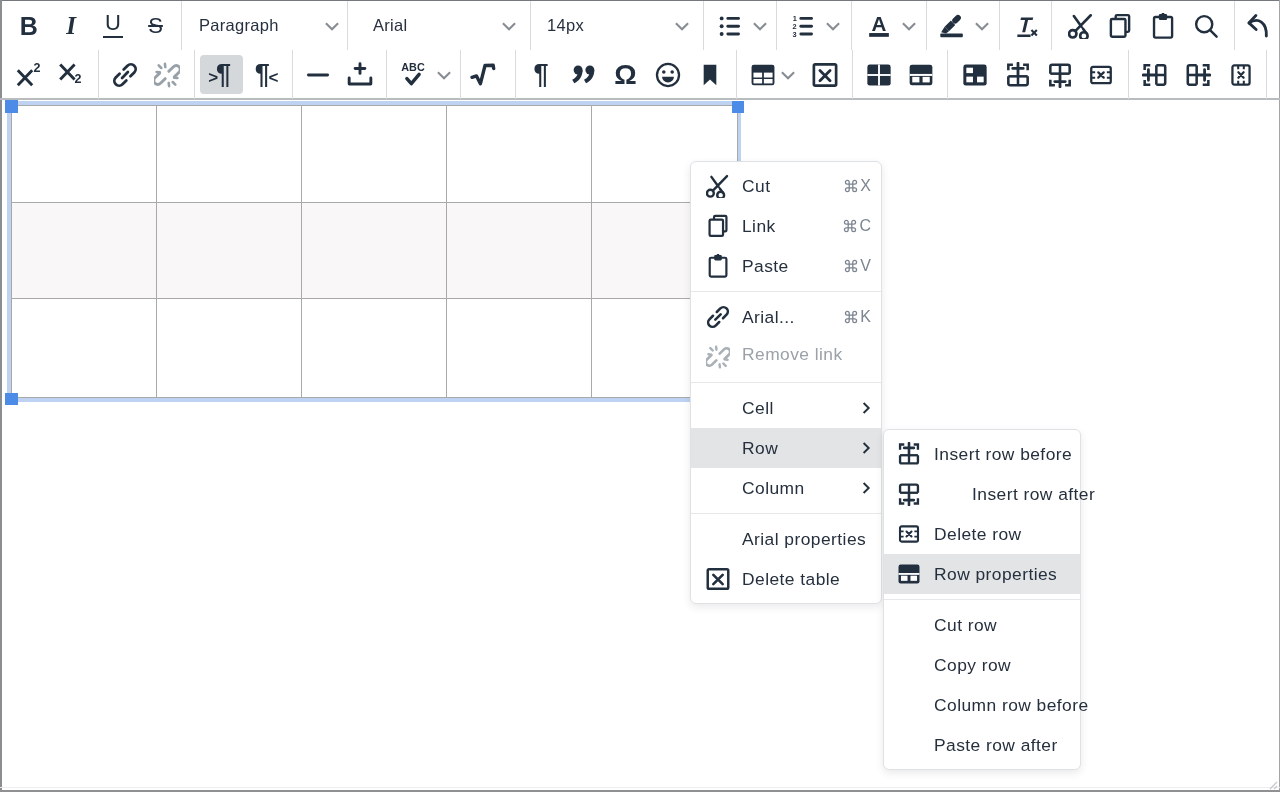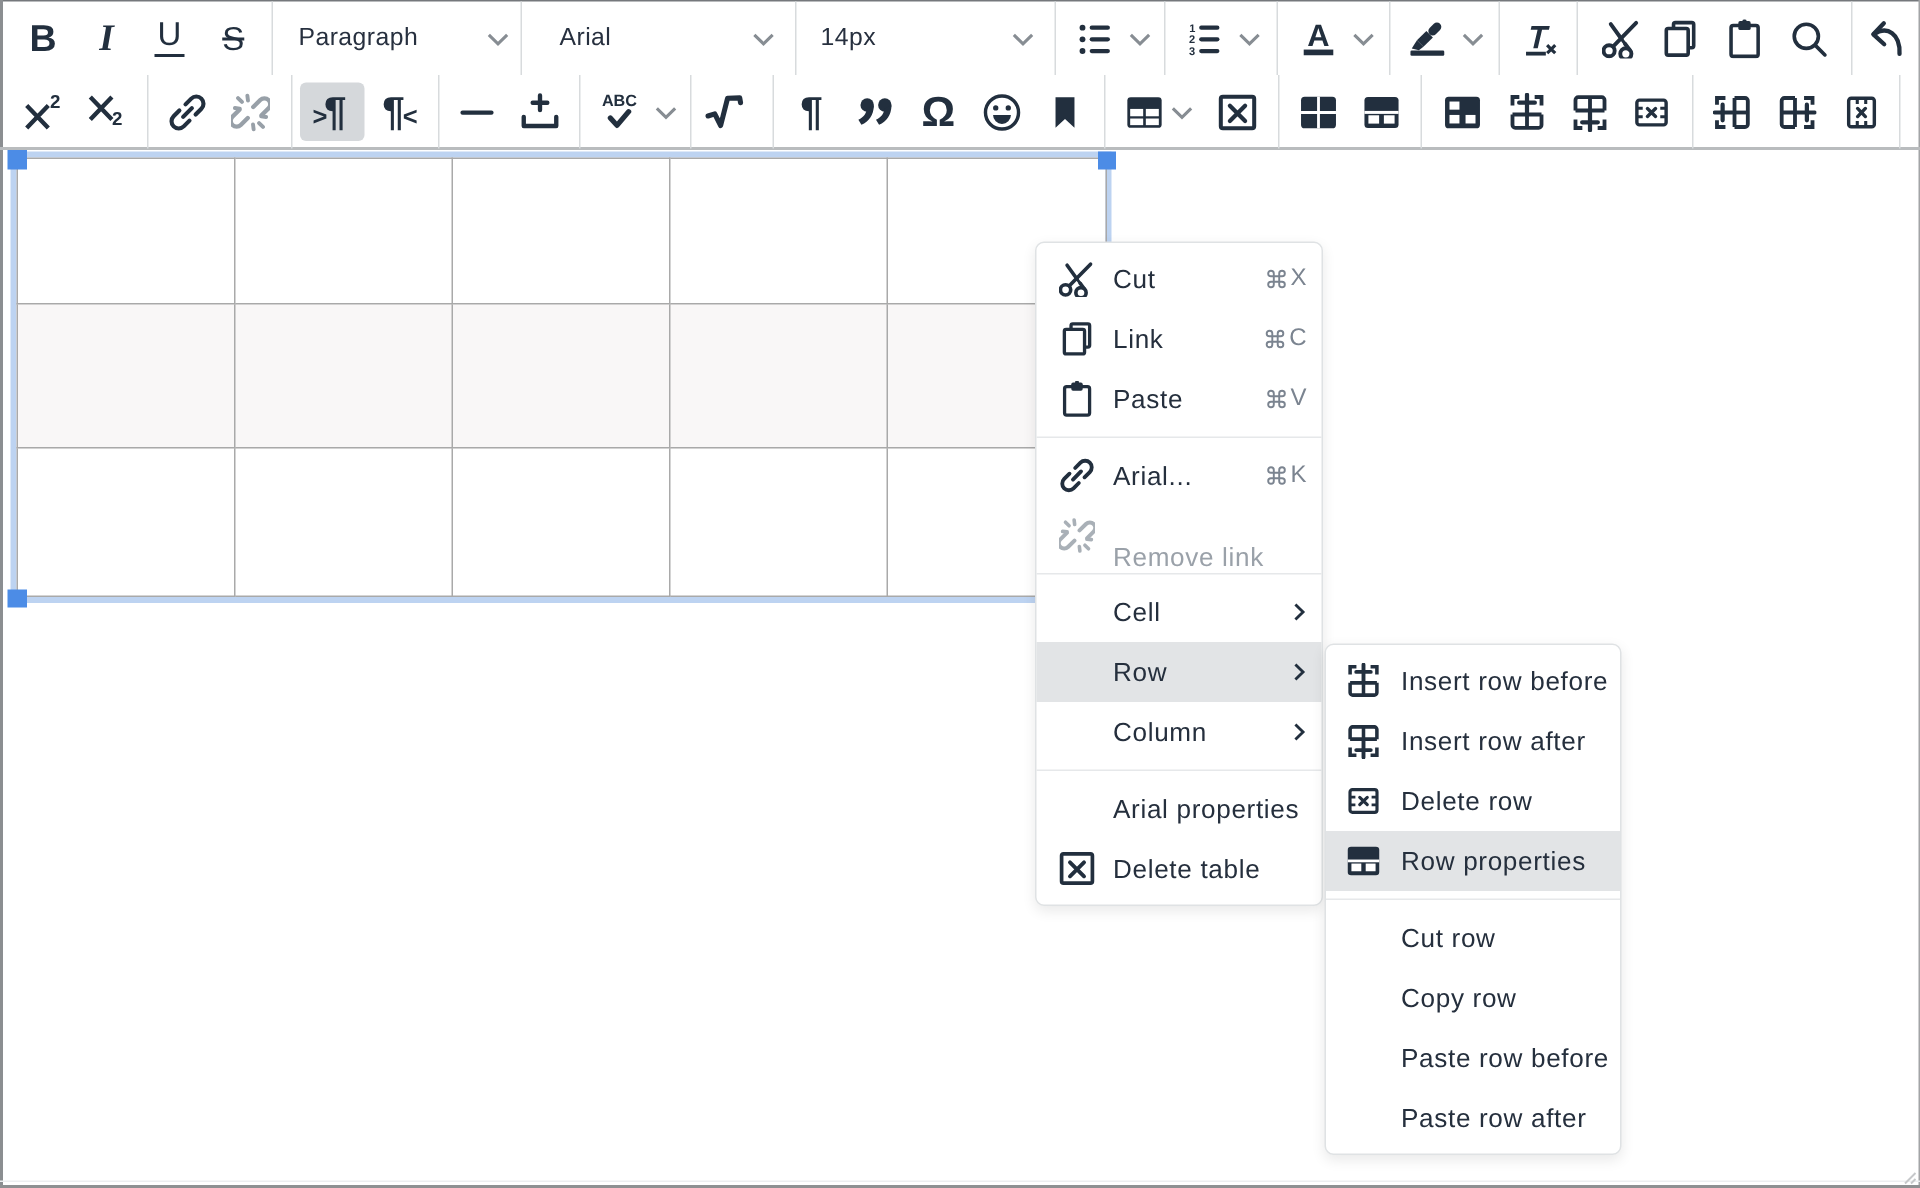--- a/index.html
+++ b/index.html
@@ -490,21 +490,21 @@
     <g transform="translate(12 12) scale(1.2) translate(-12 -12)">
       <g fill="none" stroke="#a9b0b7" stroke-width="2.2" stroke-linecap="round">
         <path d="M13.4 9.2 l3.6-3.6 a3 3 0 0 1 4.25 4.25 l-3.6 3.6"></path>
         <path d="M10.6 14.8 l-3.6 3.6 a3 3 0 0 1 -4.25 -4.25 l3.6-3.6"></path>
       </g>
       <g fill="none" stroke="#a9b0b7" stroke-width="2" stroke-linecap="round">
         <path d="M5.6 4.6 7.6 6.6 M10.4 3.4 10.7 5.9 M4 9.7 6.5 10 M18.4 19.4 16.4 17.4 M13.6 20.6 13.3 18.1 M20 14.3 17.5 14"></path>
       </g>
     </g>
   </svg>
-<div class="mgray" style="left:742px;top:362px;line-height:19px;z-index:13">Remove link</div>
+<div class="mgray" style="left:742px;top:345px;line-height:19px;z-index:13">Remove link</div>
 <div class="abs" style="left:691px;top:382px;width:190px;height:1px;background:#e6e8ea;z-index:12"></div>
 <div class="mtext" style="left:742px;top:398.5px;line-height:19px;z-index:13">Cell</div>
 <svg class="abs" style="z-index:13;left:858px;top:400px" width="16" height="16" viewBox="0 0 16 16">
     <path d="M5.6 3 10.7 8 5.6 13" fill="none" stroke="#222f3e" stroke-width="1.9"></path>
   </svg>
 <div class="abs" style="left:691px;top:428px;width:190px;height:40px;background:#e2e4e6;z-index:12"></div>
 <div class="mtext" style="left:742px;top:438.5px;line-height:19px;z-index:13">Row</div>
 <svg class="abs" style="z-index:13;left:858px;top:440px" width="16" height="16" viewBox="0 0 16 16">
     <path d="M5.6 3 10.7 8 5.6 13" fill="none" stroke="#222f3e" stroke-width="1.9"></path>
   </svg>
@@ -546,21 +546,21 @@
         <path d="M15.8 19.7 H19.2 V15.5"></path>
         <path d="M4.8 11 H19.2"></path>
         <path d="M4.8 11 V5.8 a1.4 1.4 0 0 1 1.4 -1.4 H17.8 a1.4 1.4 0 0 1 1.4 1.4 V11"></path>
         <path d="M12 11 V4.4"></path>
       </g>
       <g stroke="#222f3e" stroke-width="2.1" stroke-linecap="round">
         <path d="M12 20.8 V12 M8.1 16.9 H15.9"></path>
       </g>
     </g>
   </svg>
-<div class="mtext" style="left:934px;top:484.5px;line-height:19px;z-index:22">Insert row after</div>
+<div class="mtext" style="left:972px;top:484.5px;line-height:19px;z-index:22">Insert row after</div>
 <svg class="abs" style="left:897px;top:522px;z-index:22" width="24" height="24" viewBox="0 0 24 24">
     <rect x="3" y="4.4" width="18" height="15.2" rx="1.6" fill="none" stroke="#222f3e" stroke-width="2.1"></rect>
     <g stroke="#222f3e" stroke-width="1.9">
       <path d="M2.6 9.4 H6.6 M17.4 9.4 H21.4 M2.6 14.6 H6.6 M17.4 14.6 H21.4"></path>
     </g>
     <g stroke="#222f3e" stroke-width="2.1" stroke-linecap="round">
       <path d="M9.5 9.6 14.5 14.4 M14.5 9.6 9.5 14.4"></path>
     </g>
   </svg>
 <div class="mtext" style="left:934px;top:524.5px;line-height:19px;z-index:22">Delete row</div>
@@ -572,13 +572,13 @@
         <rect x="5.4" y="13.4" width="5.4" height="4.2"></rect>
         <rect x="13.2" y="13.4" width="5.4" height="4.2"></rect>
         <rect x="3.4" y="11.2" width="17.2" height="1.5"></rect>
       </g>
     </g>
   </svg>
 <div class="mtext" style="left:934px;top:564.5px;line-height:19px;z-index:22">Row properties</div>
 <div class="abs" style="left:884px;top:599px;width:196px;height:1px;background:#e6e8ea;z-index:22"></div>
 <div class="mtext" style="left:934px;top:615.5px;line-height:19px;z-index:22">Cut row</div>
 <div class="mtext" style="left:934px;top:655.5px;line-height:19px;z-index:22">Copy row</div>
-<div class="mtext" style="left:934px;top:695.5px;line-height:19px;z-index:22">Paste row before</div>
+<div class="mtext" style="left:934px;top:695.5px;line-height:19px;z-index:22">Column row before</div>
 <div class="mtext" style="left:934px;top:735.5px;line-height:19px;z-index:22">Paste row after</div>
 </body></html>

